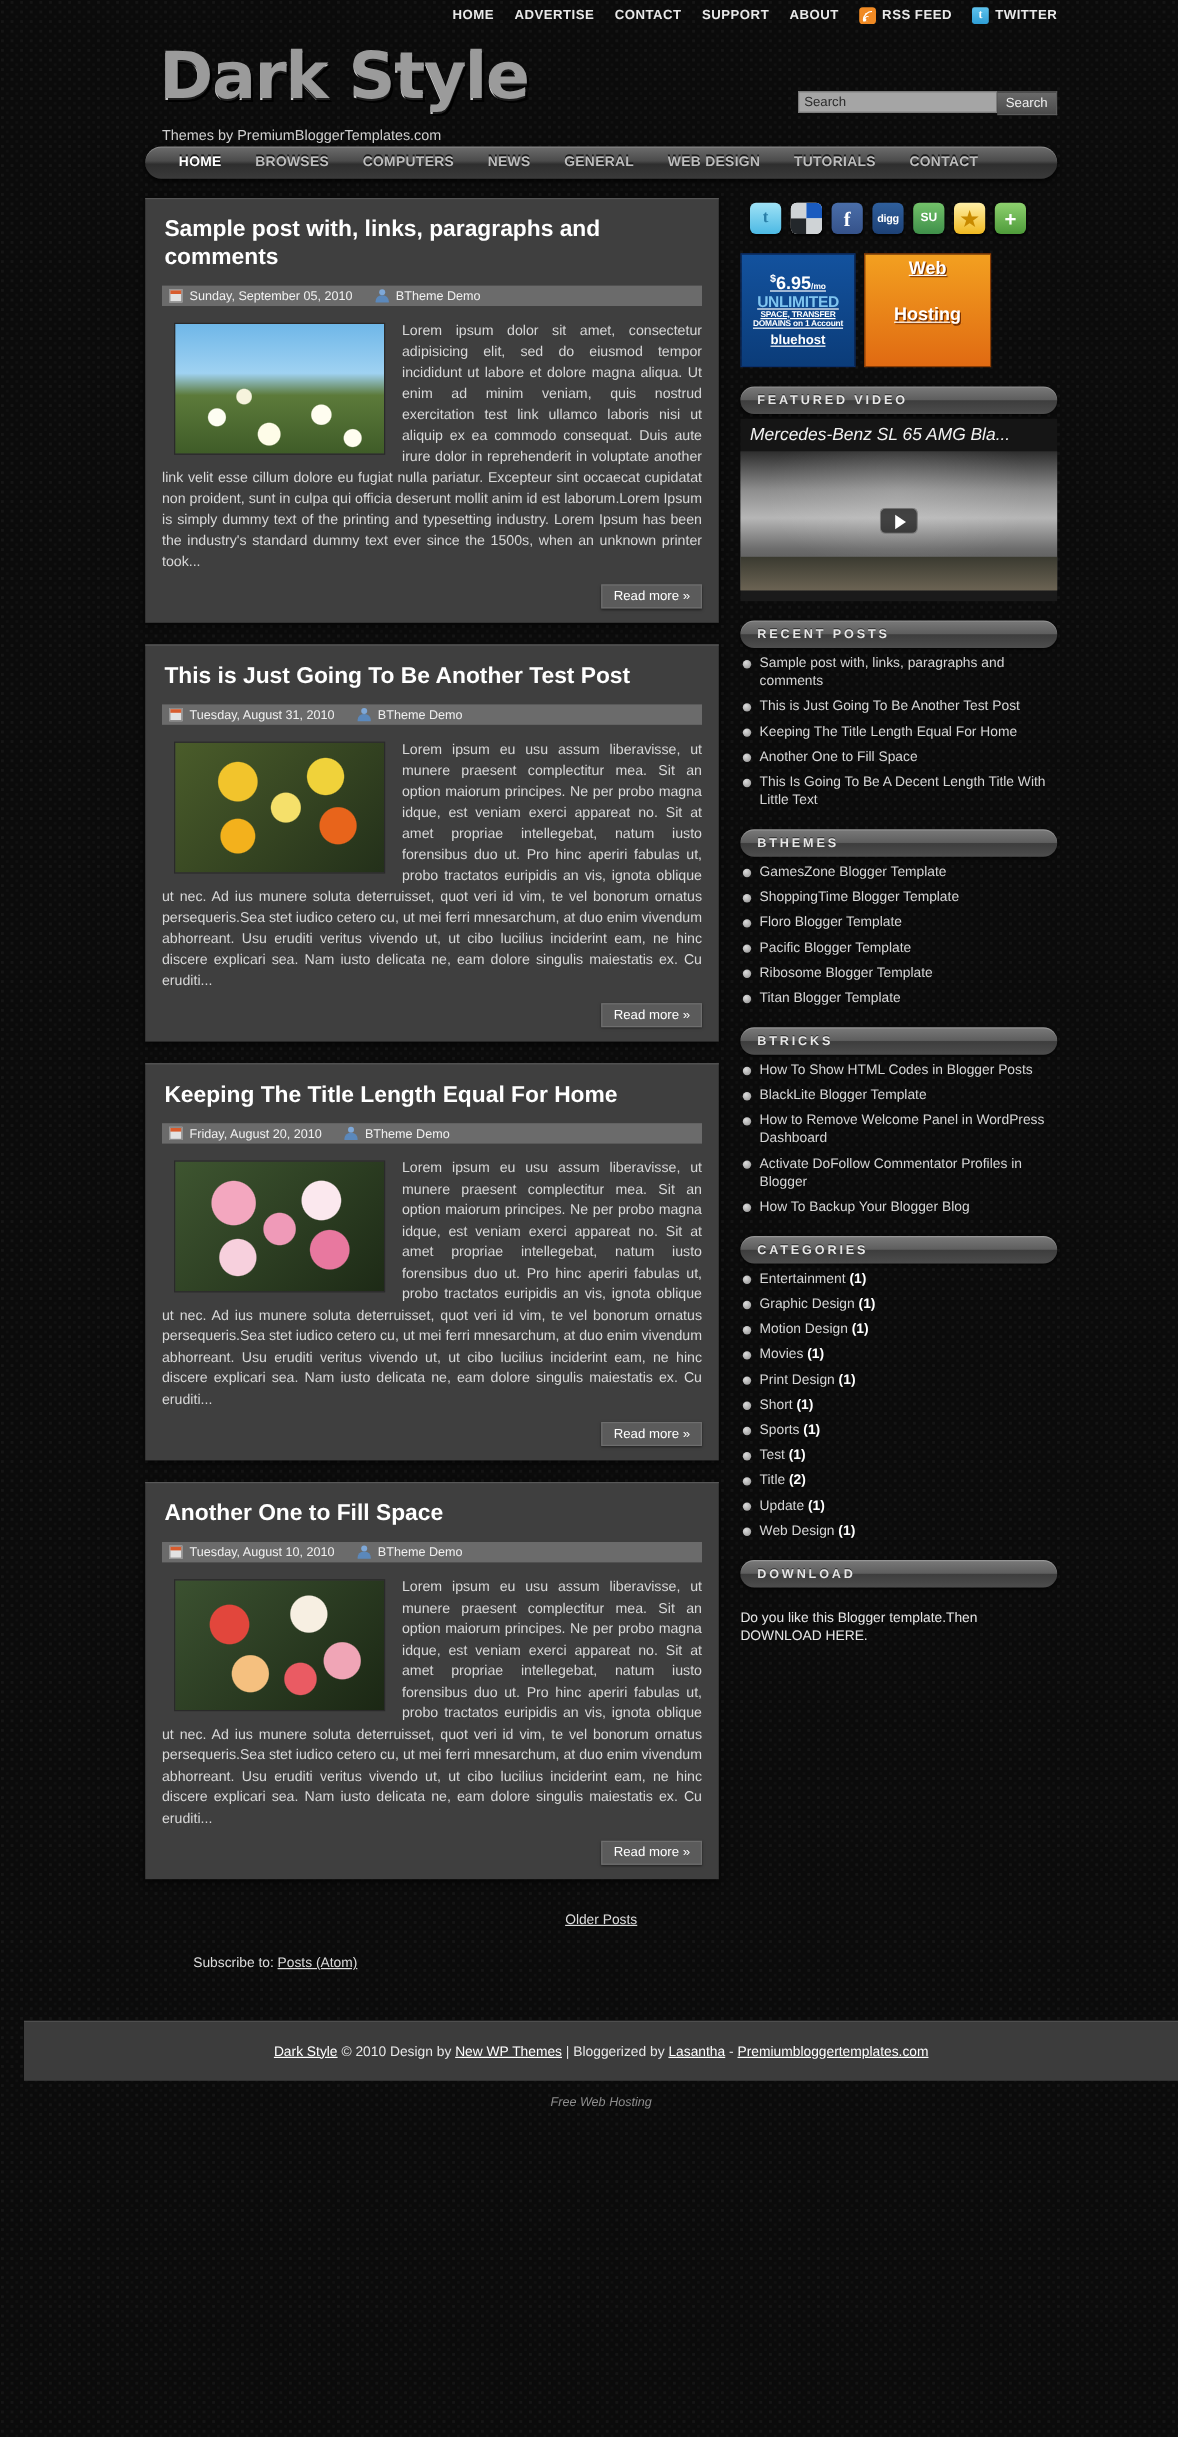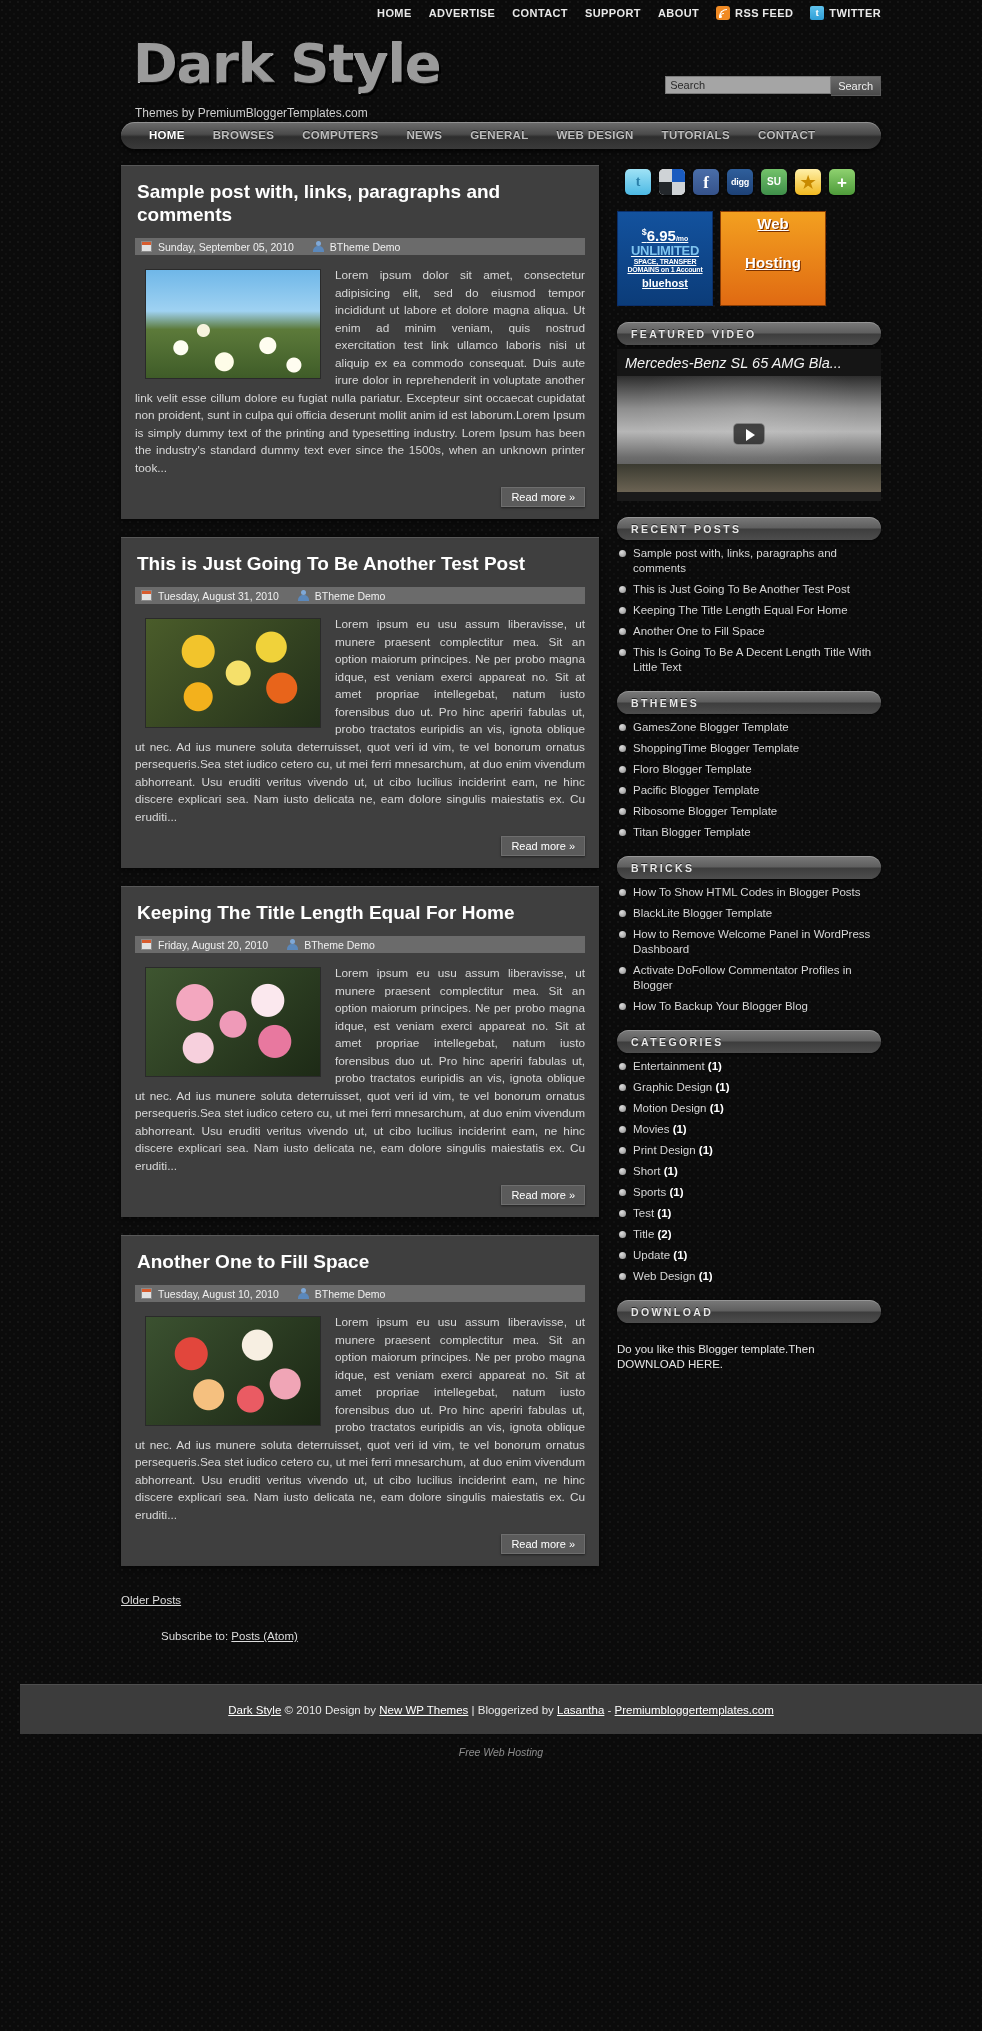--- a/index.html
+++ b/index.html
@@ -272,21 +272,21 @@
   }
   .video .play:after{
     content:""; position:absolute; left:12px; top:5px;
     border-left:9px solid #fff; border-top:6px solid transparent; border-bottom:6px solid transparent;
   }
   .video .bar { height:9px; background:#1a1a1a; }
 
   .dltext { font-size:11.5px; line-height:15px; color:#e6e6e6; margin-top:19px; }
 
   
-  .older { text-align:left; padding: 6px 0 0 0; }
+  .older { text-align:center; padding: 6px 0 0 0; }
   .older a { color:#dcdcdc; font-size:11.5px; }
   .subscribe { margin-top:22px; font-size:11.5px; color:#dcdcdc;margin-left:40px; }
   .subscribe a { color:#dcdcdc; }
 
   .footer {
     margin-top:42px; background:#3c3c3c; border-top:1px solid #4e4e4e;
     height:50px; display:flex; align-items:center; justify-content:center;
     font-size:11.5px; color:#e7e7e7;
   }
   .footer a { color:#ffffff; }

